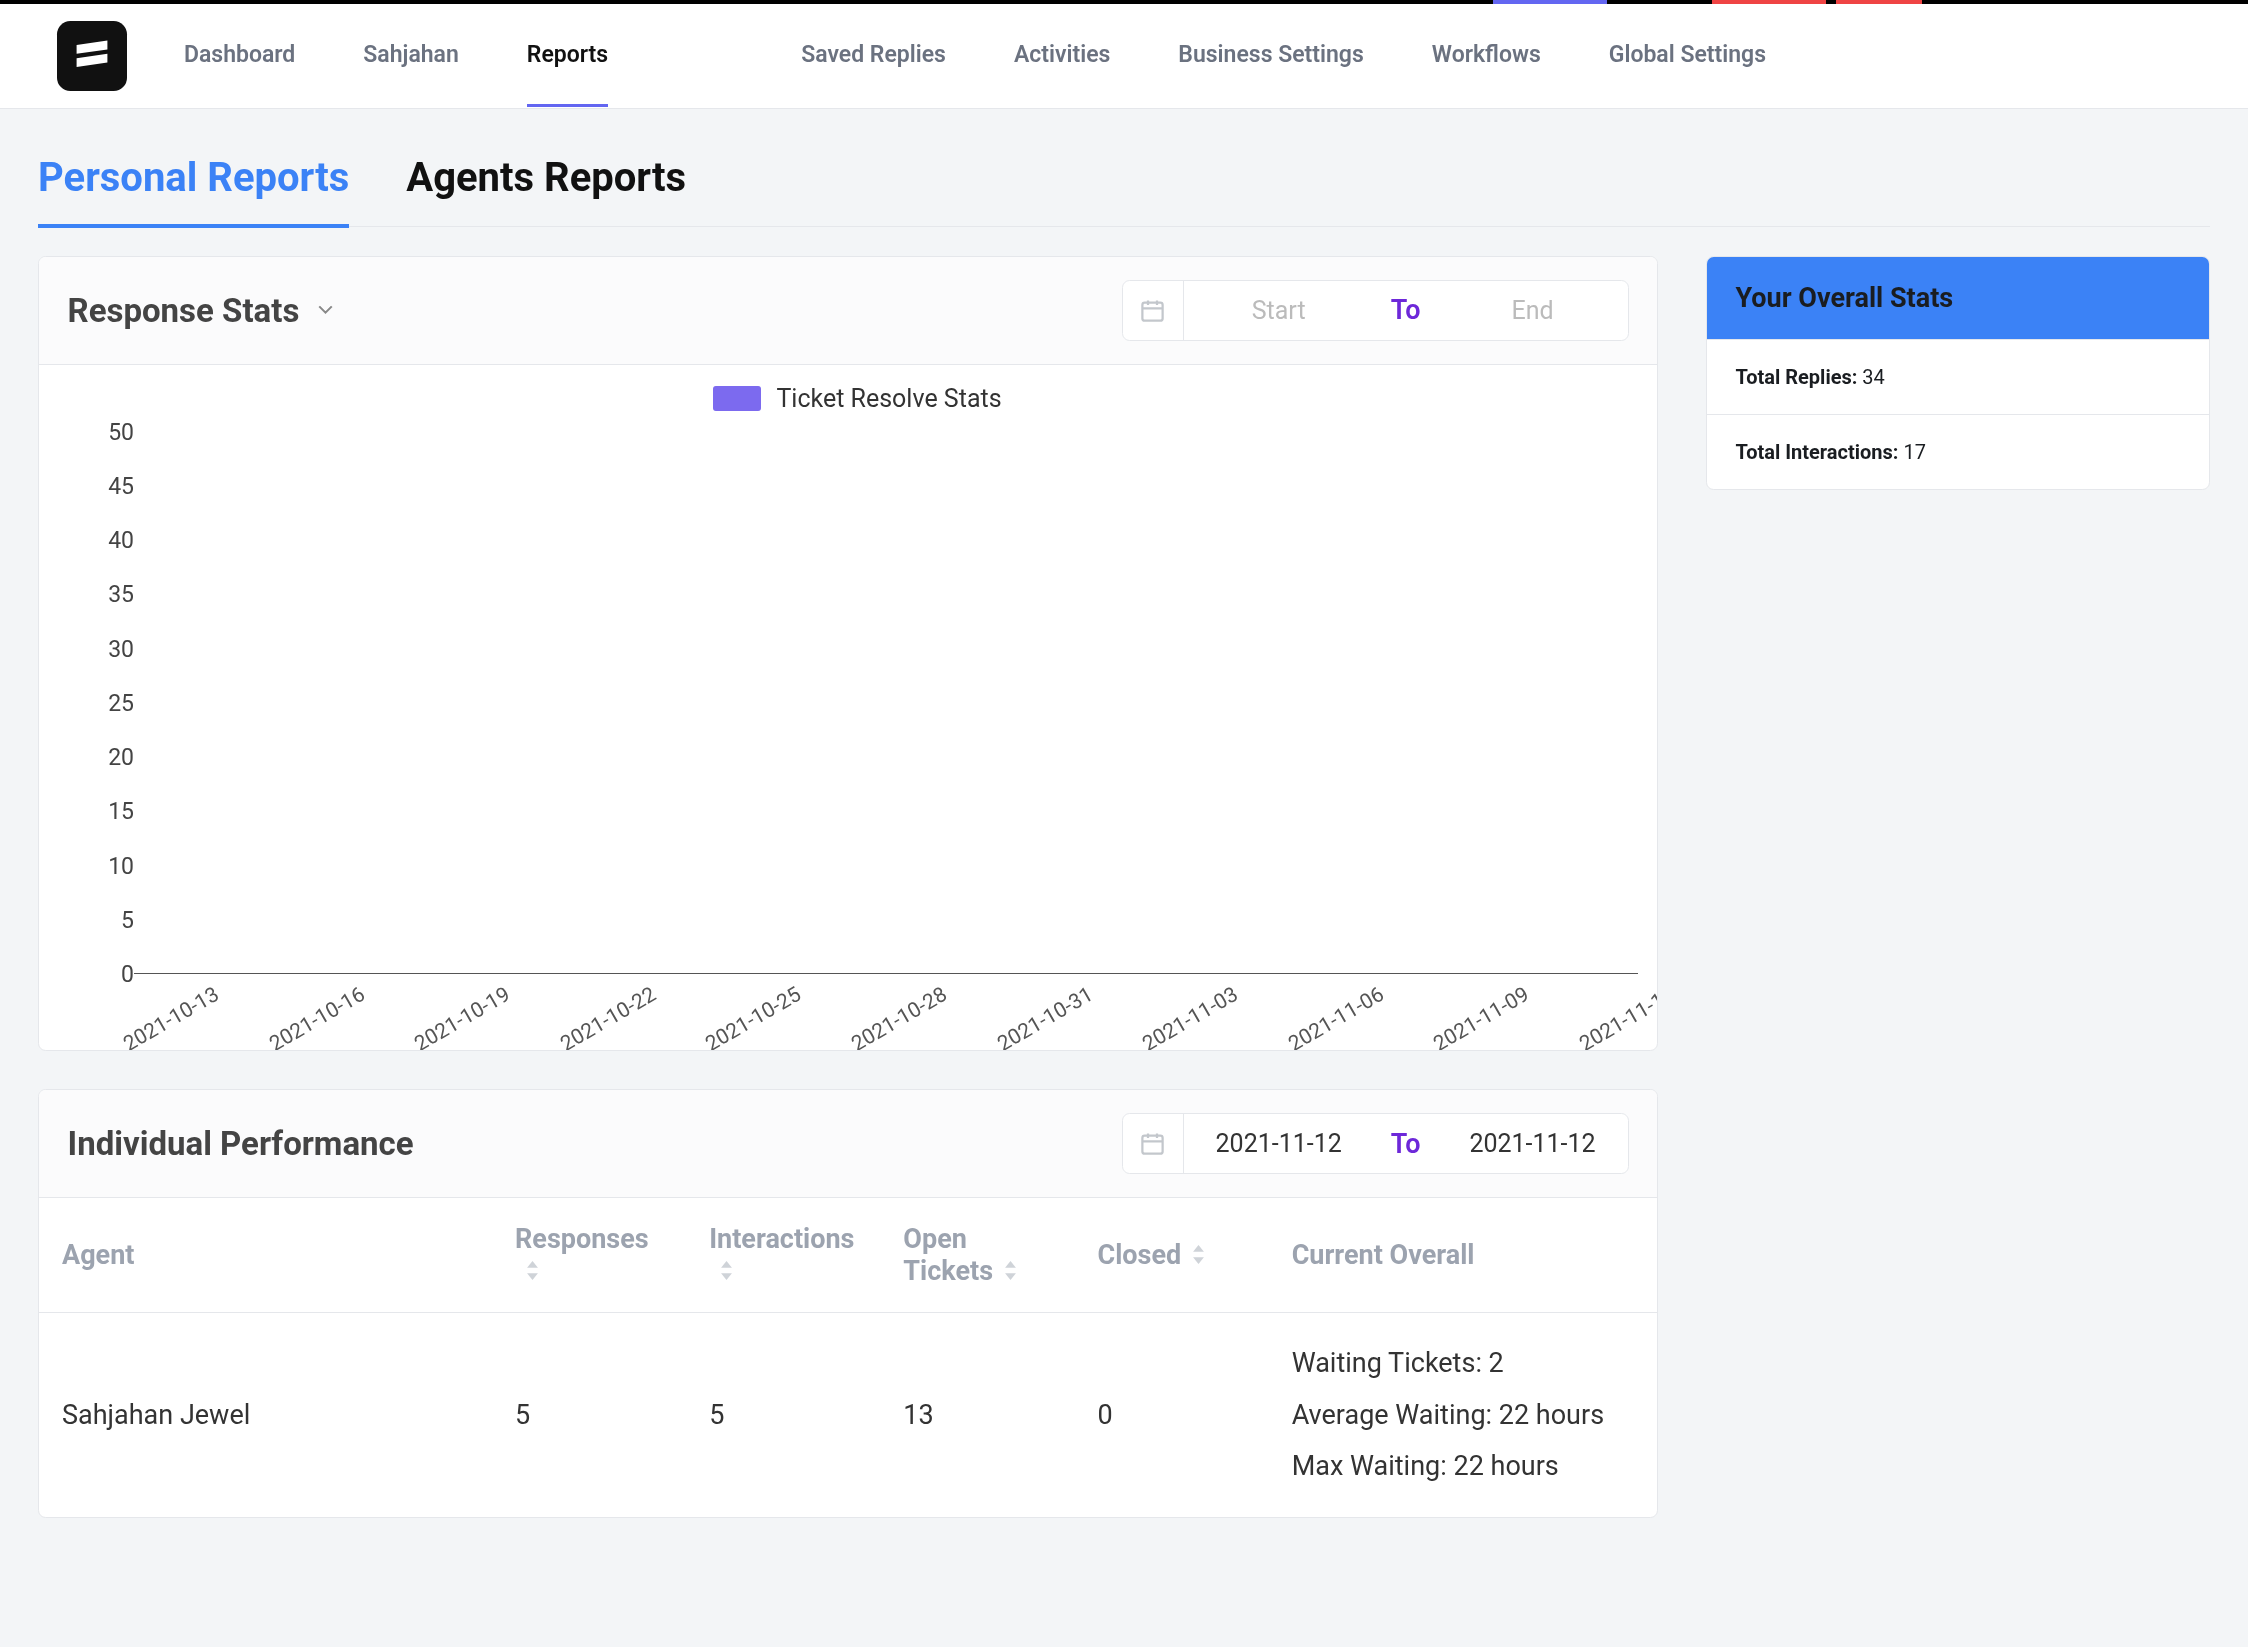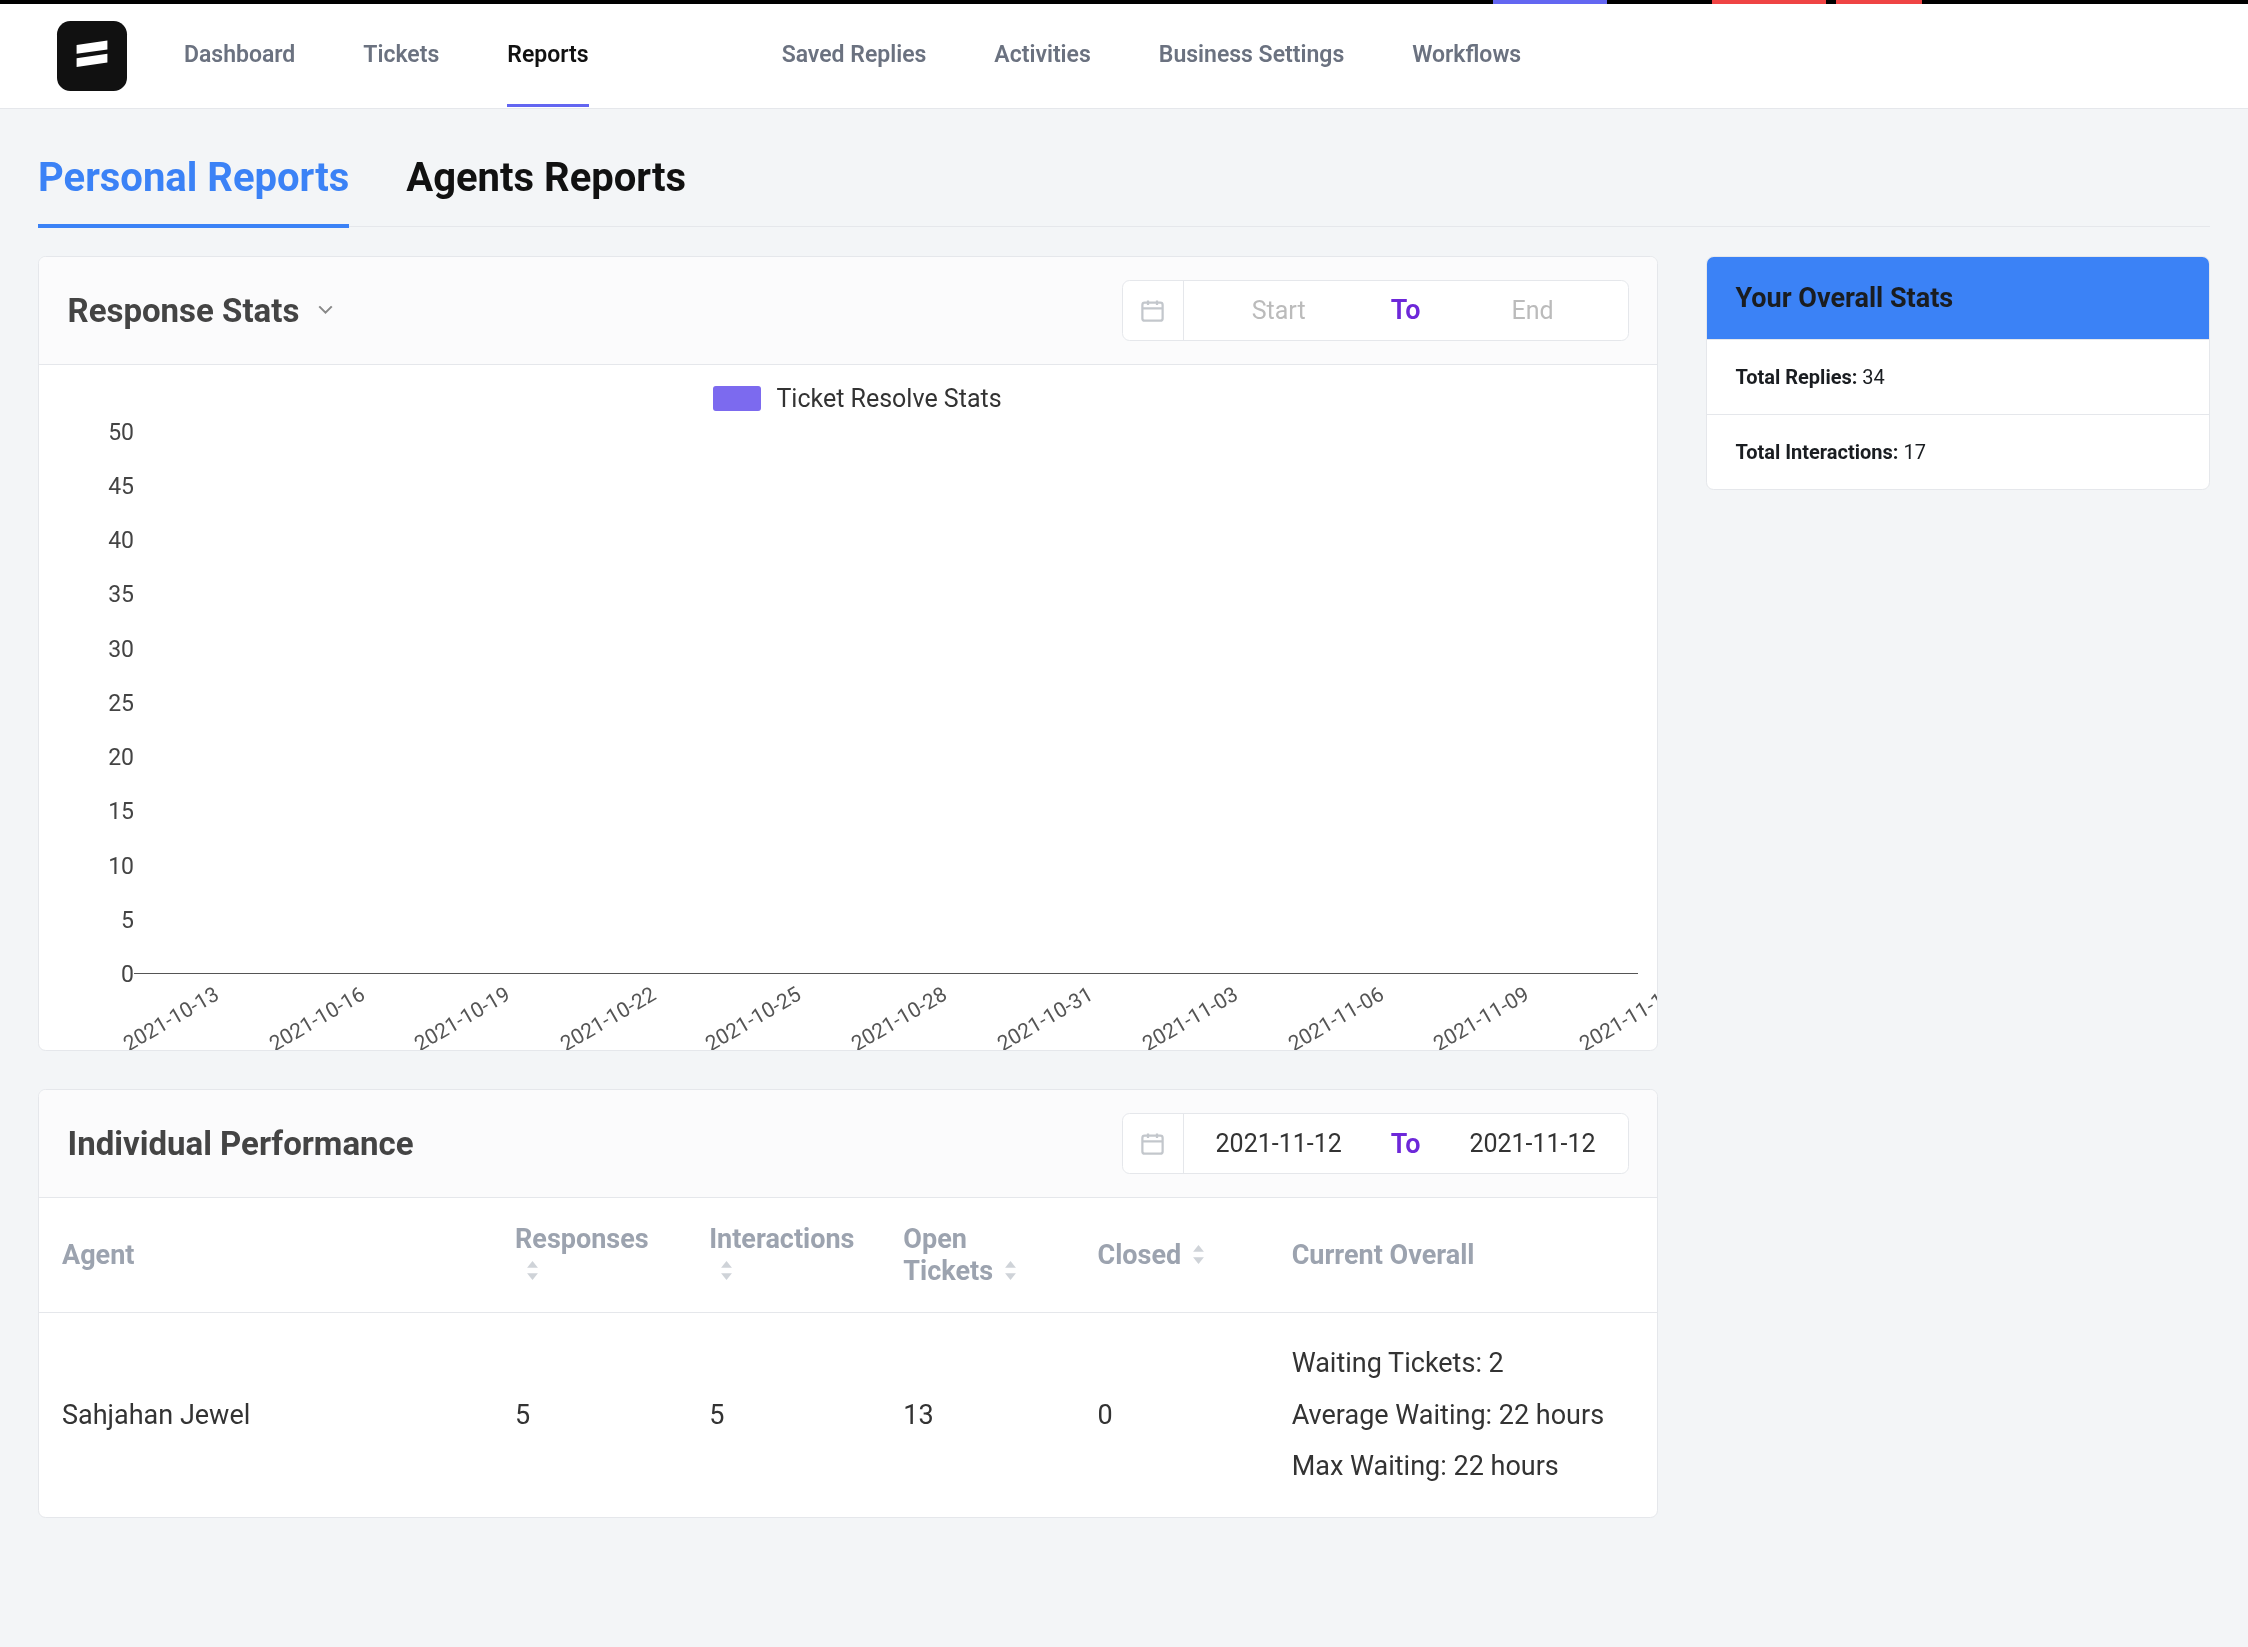--- a/index.html
+++ b/index.html
@@ -144,27 +144,28 @@
 </div>
 
 <div class="navbar">
   <div class="logo">
     <svg viewBox="0 0 40 40">
         <path d="M6 10 L34 6 L34 14 L6 18 Z M6 22 L34 18 L34 26 L6 30 Z" fill="#fff"></path>
       </svg>
   </div>
   <div class="nav-items">
     <div class="nav-item">Dashboard</div>
-    <div class="nav-item">Tickets</div>
+    <div class="nav-item">Sahjahan</div>
     <div class="nav-item active">Reports</div>
     <div class="nav-gap"></div>
     <div class="nav-item">Saved Replies</div>
     <div class="nav-item">Activities</div>
     <div class="nav-item">Business Settings</div>
     <div class="nav-item">Workflows</div>
+    <div class="nav-item">Global Settings</div>
   </div>
 </div>
 
 <div class="page">
   <div class="subtabs">
     <div class="subtab active">Personal Reports</div>
     <div class="subtab">Agents Reports</div>
   </div>
 
   <div class="content">

